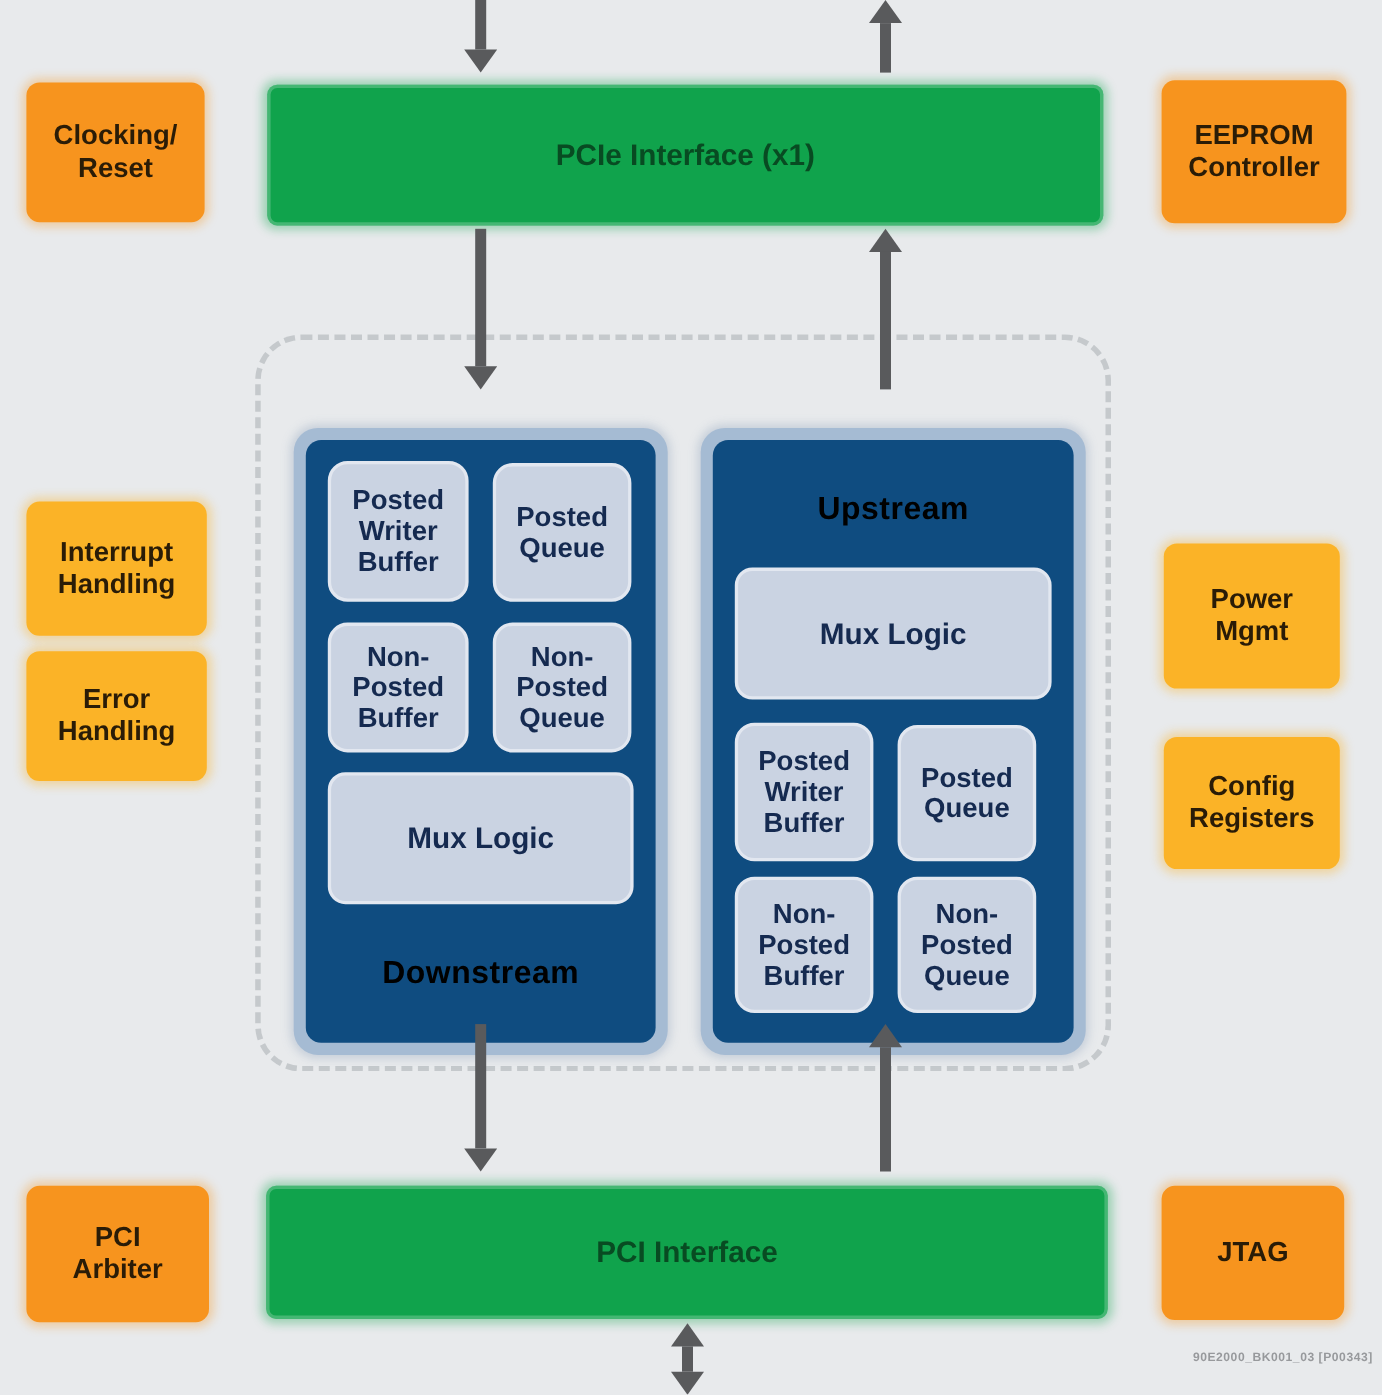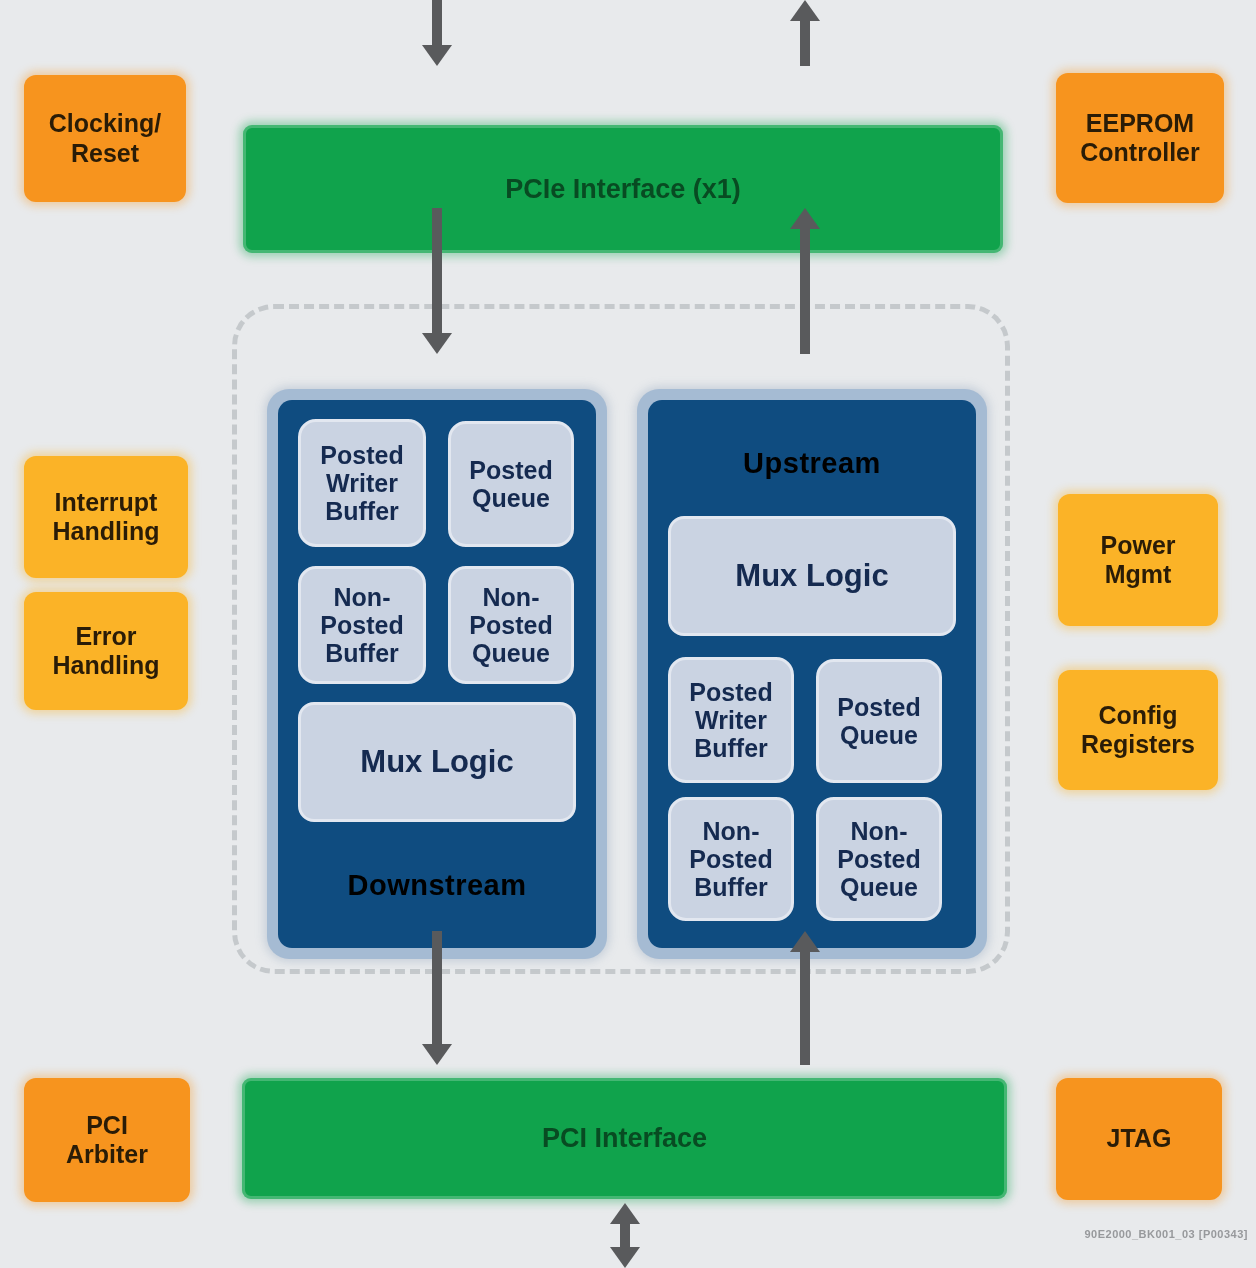--- a/index.html
+++ b/index.html
@@ -37,21 +37,21 @@
     background:#0F4C80;border-radius:14px;
   }
   .queue-box{
     position:absolute;display:flex;align-items:center;justify-content:center;text-align:center;
     background:#CAD3E2;border:3px solid #E2E7F0;border-radius:18px;
     color:#152A50;font-size:25px;line-height:1.12;white-space:pre-line;box-sizing:border-box;
   }
   .mux-box{
     position:absolute;display:flex;align-items:center;justify-content:center;text-align:center;
     background:#CAD3E2;border:3px solid #E2E7F0;border-radius:16px;
-    color:#152A50;font-size:31px;box-sizing:border-box;
+    color:#152A50;font-size:27px;box-sizing:border-box;
   }
   .stream-label{
     position:absolute;left:0;right:0;text-align:center;color:#000000;font-size:29px;
     letter-spacing:.5px;
   }
   
   .arrow-col{display:flex;flex-direction:column;align-items:center;width:30px;z-index:5;}
   .arrow-col .stem{width:10px;flex:1;background:#595A5C;}
   .head-down{width:0;height:0;border-left:15px solid transparent;border-right:15px solid transparent;border-top:21px solid #595A5C;}
   .head-up{width:0;height:0;border-left:15px solid transparent;border-right:15px solid transparent;border-bottom:21px solid #595A5C;}
@@ -71,21 +71,21 @@
   <div class="abs arrow-col" style="left:790px;top:0;height:66px;">
     <div class="head-up"></div>
     <div class="stem"></div>
   </div>
 
   <div class="abs side-box orange" style="left:24px;top:75px;width:162px;height:127px;">
     <span>Clocking/
 Reset</span>
   </div>
 
-  <div class="abs green-bar" style="left:243px;top:77px;width:760px;height:128px;margin-top:48px;">
+  <div class="abs green-bar" style="left:243px;top:77px;width:760px;height:128px;">
     <span>PCIe Interface (x1)</span>
   </div>
 
   <div class="abs side-box orange" style="left:1056px;top:73px;width:168px;height:130px;">
     <span>EEPROM
 Controller</span>
   </div>
 
   <div class="abs arrow-col" style="left:422px;top:208px;height:146px;">
     <div class="stem"></div>

